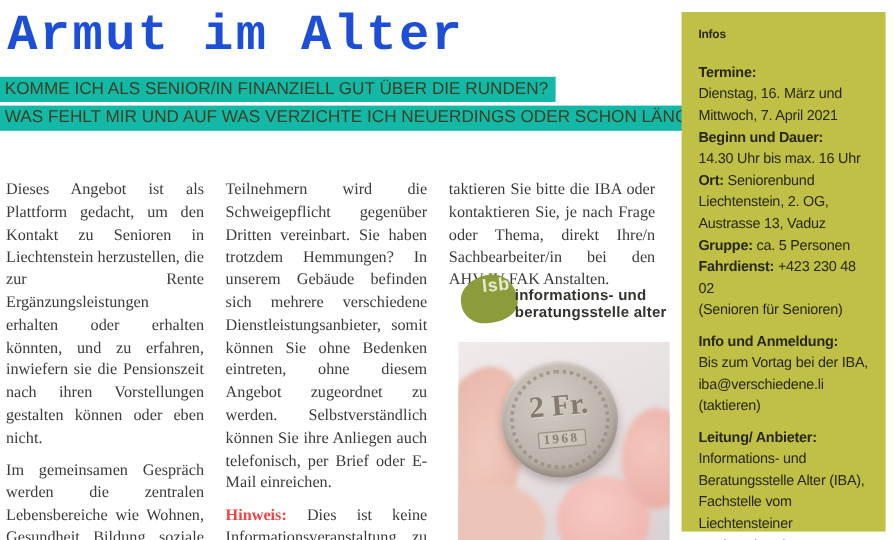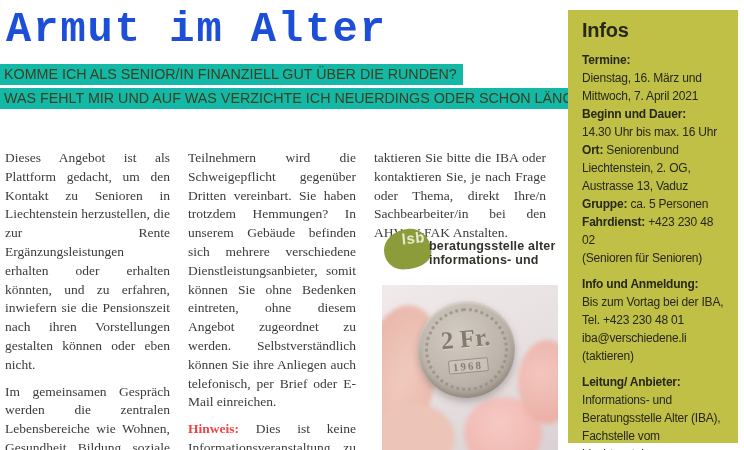--- a/index.html
+++ b/index.html
@@ -102,21 +102,21 @@
     color:#8a8074; letter-spacing:2px; border:1px solid #9a9084;
     padding:0 4px; border-radius:2px; background:rgba(210,203,194,.5);
   }
   
   .sidebar {
     position:absolute; left:568px; top:10px; width:170px; height:433px;
     background:#c1c046; color:#27271a;
     padding:12px 10px 0 14px;
     font-size:12px; line-height:18px; letter-spacing:-0.2px;
   }
-  .sb-title { font-weight:bold; font-size:20px; line-height:16px; margin-bottom:13px; }
+  .sb-title { font-weight:bold; font-size:10px; line-height:16px; margin-bottom:13px; }
   .sb-block { margin-bottom:8px; }
   .sb-bold, .sidebar strong { font-weight:bold; }
 </style>
 </head>
 <body>
 
 <div class="page">
 
   <div class="title">Armut im Alter</div>
 
@@ -138,22 +138,22 @@
 
   <div class="col col3">
     <p>taktieren Sie bitte die IBA oder kontaktieren Sie, je nach Frage oder Thema, direkt Ihre/n Sachbearbeiter/in bei den AHV-IV-FAK Anstalten.</p>
   </div>
 
   <div class="logo">
     <div class="logo-blob">
       <span class="logo-mono">lsb</span>
     </div>
     <div class="logo-text">
+      <div>informations- und</div>
       <div>beratungsstelle alter</div>
-      <div>informations- und</div>
     </div>
   </div>
 
   <div class="photo">
     <div class="finger finger-left"></div>
     <div class="finger finger-bottom-left"></div>
     <div class="finger fingertip-bottom"></div>
     <div class="finger fingertip-right"></div>
     <div class="coin">
       <div class="coin-ring"></div>
@@ -173,21 +173,20 @@
       <div>14.30 Uhr bis max. 16 Uhr</div>
       <div><strong>Ort:</strong><span> Seniorenbund Liechtenstein, 2. OG, Austrasse 13, Vaduz</span></div>
       <div><strong>Gruppe:</strong><span> ca. 5 Personen</span></div>
       <div><strong>Fahrdienst:</strong><span> +423 230 48 02</span></div>
       <div>(Senioren für Senioren)</div>
     </div>
 
     <div class="sb-block">
       <div class="sb-bold">Info und Anmeldung:</div>
       <div>Bis zum Vortag bei der IBA,</div>
-      <div>Tel. +423 230 48 01</div>
       <div>iba@verschiedene.li</div>
       <div>(taktieren)</div>
     </div>
 
     <div class="sb-block">
       <span><strong>Leitung/ Anbieter:</strong><span> Informations- und Beratungsstelle Alter (IBA), Fachstelle vom Liechtensteiner Seniorenbund, Austrasse 13, Vaduz</span></span>
     </div>
   </aside>
 
 </div>

